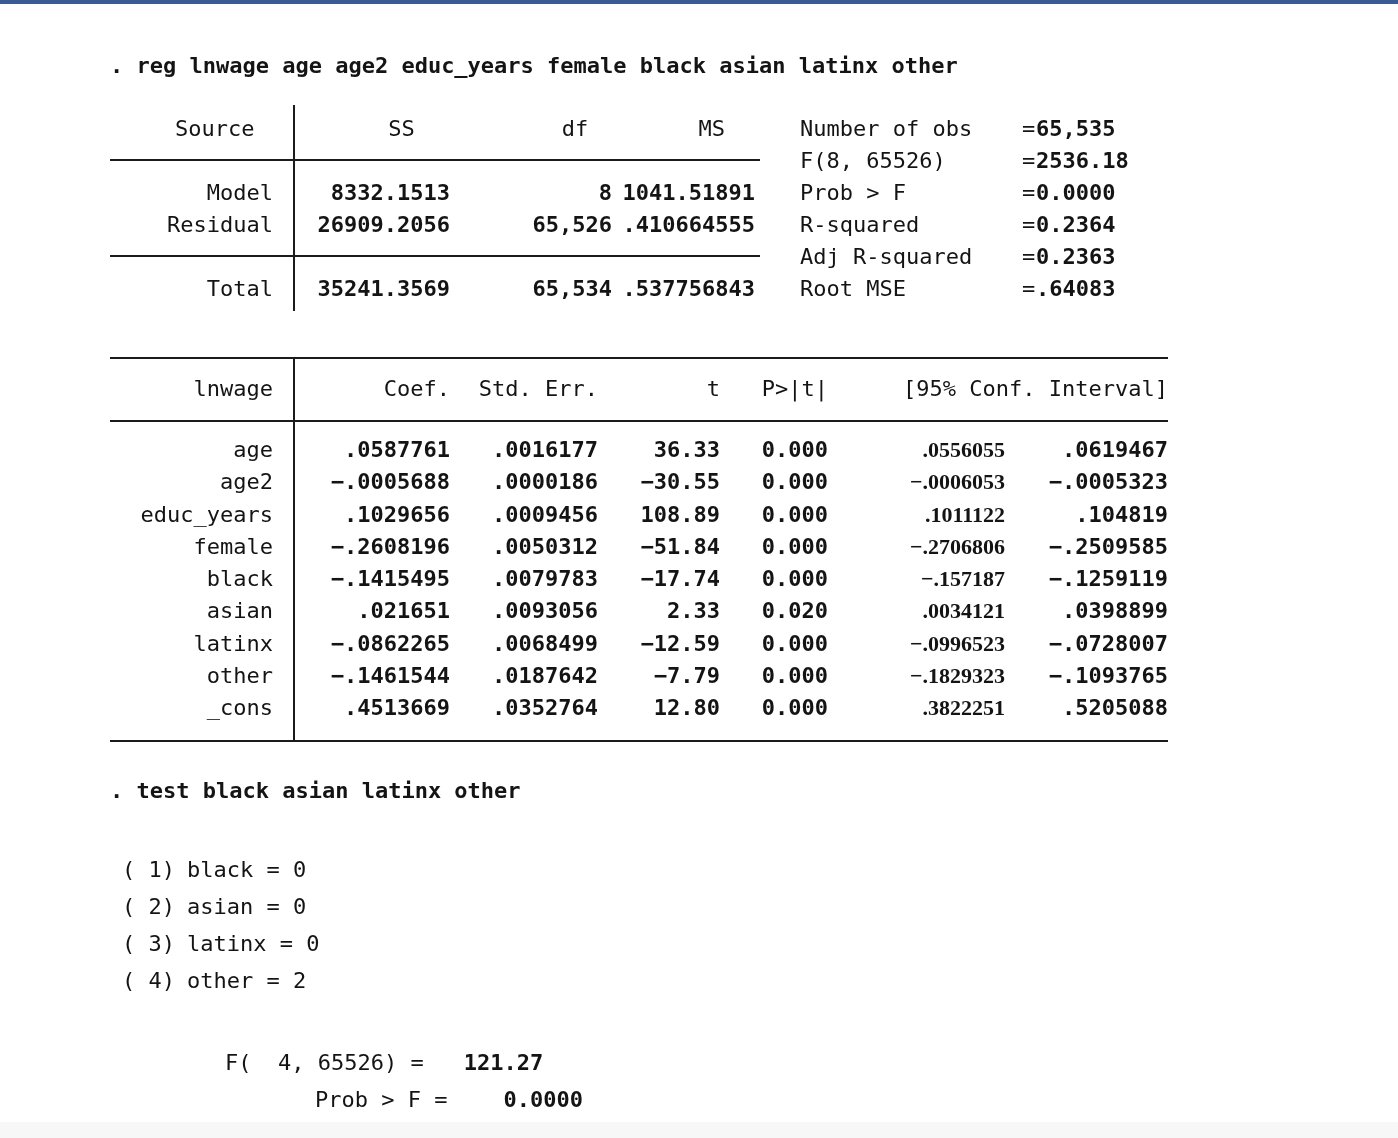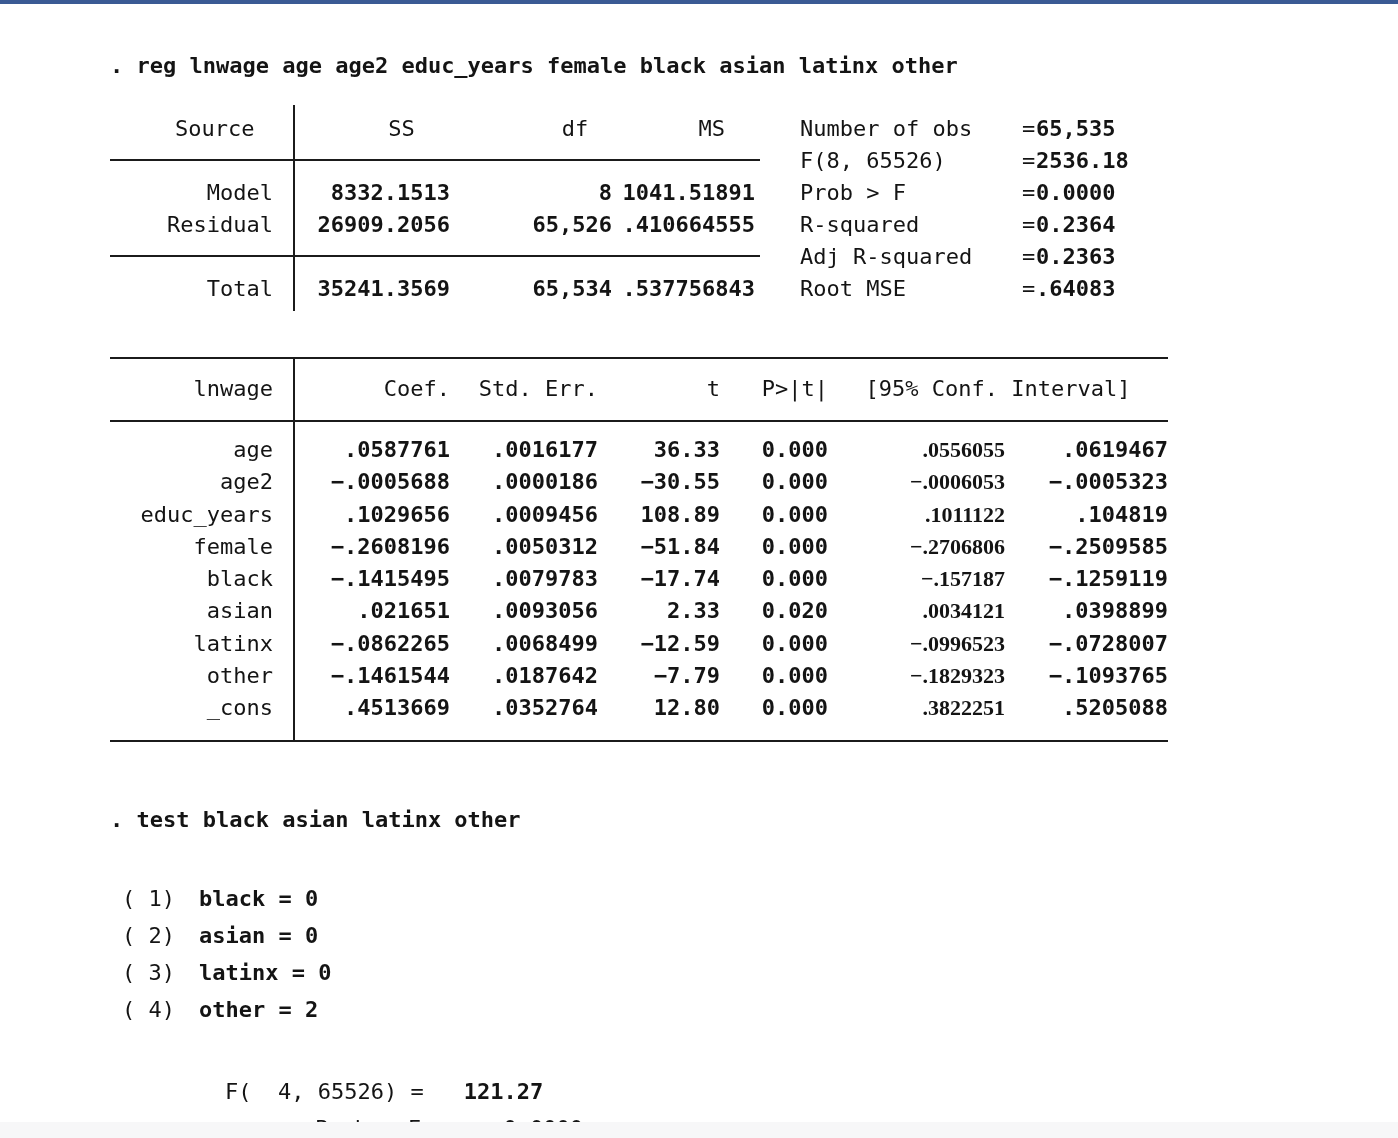--- a/index.html
+++ b/index.html
@@ -47,27 +47,27 @@
   .chead{position:absolute;top:16px;left:0;display:flex;height:32px;}
   .cbody{position:absolute;top:77px;left:0;}
   .crow{height:32.25px;line-height:32.25px;display:flex;}
   .c-label{display:inline-block;width:163px;text-align:right;white-space:pre;}
   .c1{display:inline-block;width:145px;margin-left:32px;text-align:right;}
   .c2{display:inline-block;width:148px;text-align:right;}
   .c3{display:inline-block;width:122px;text-align:right;}
   .c4{display:inline-block;width:108px;text-align:right;}
   .c5{display:inline-block;width:177px;text-align:right;font-family:Liberation Serif, serif;}
   .c6{display:inline-block;width:163px;text-align:right;}
-  .cci{display:inline-block;width:340px;text-align:center;white-space:pre;}
+  .cci{display:inline-block;width:340px;text-align:right;white-space:pre;}
   
-  .cmd2{margin-top:62px;}
+  .cmd2{margin-top:33px;}
   .hyps{margin-top:44px;padding-left:12px;}
   .hrow{height:37px;line-height:37px;}
   .hidx{white-space:pre;}
-  .heq{font-weight:bold;margin-left:24px;white-space:pre;text-align:right;}
+  .heq{font-weight:normal;margin-left:12px;white-space:pre;text-align:right;}
   .ftest{margin-top:45px;text-align:right;}
   .frow{height:37px;line-height:37px;display:flex;}
   .frow1{padding-left:115px;}
   .frow2{padding-left:205px;}
   .flabel{white-space:pre;}
   .fval{font-weight:bold;white-space:pre;}
   .fval1{margin-left:40px;}
   .fval2{margin-left:56px;}
 </style>
 </head>

